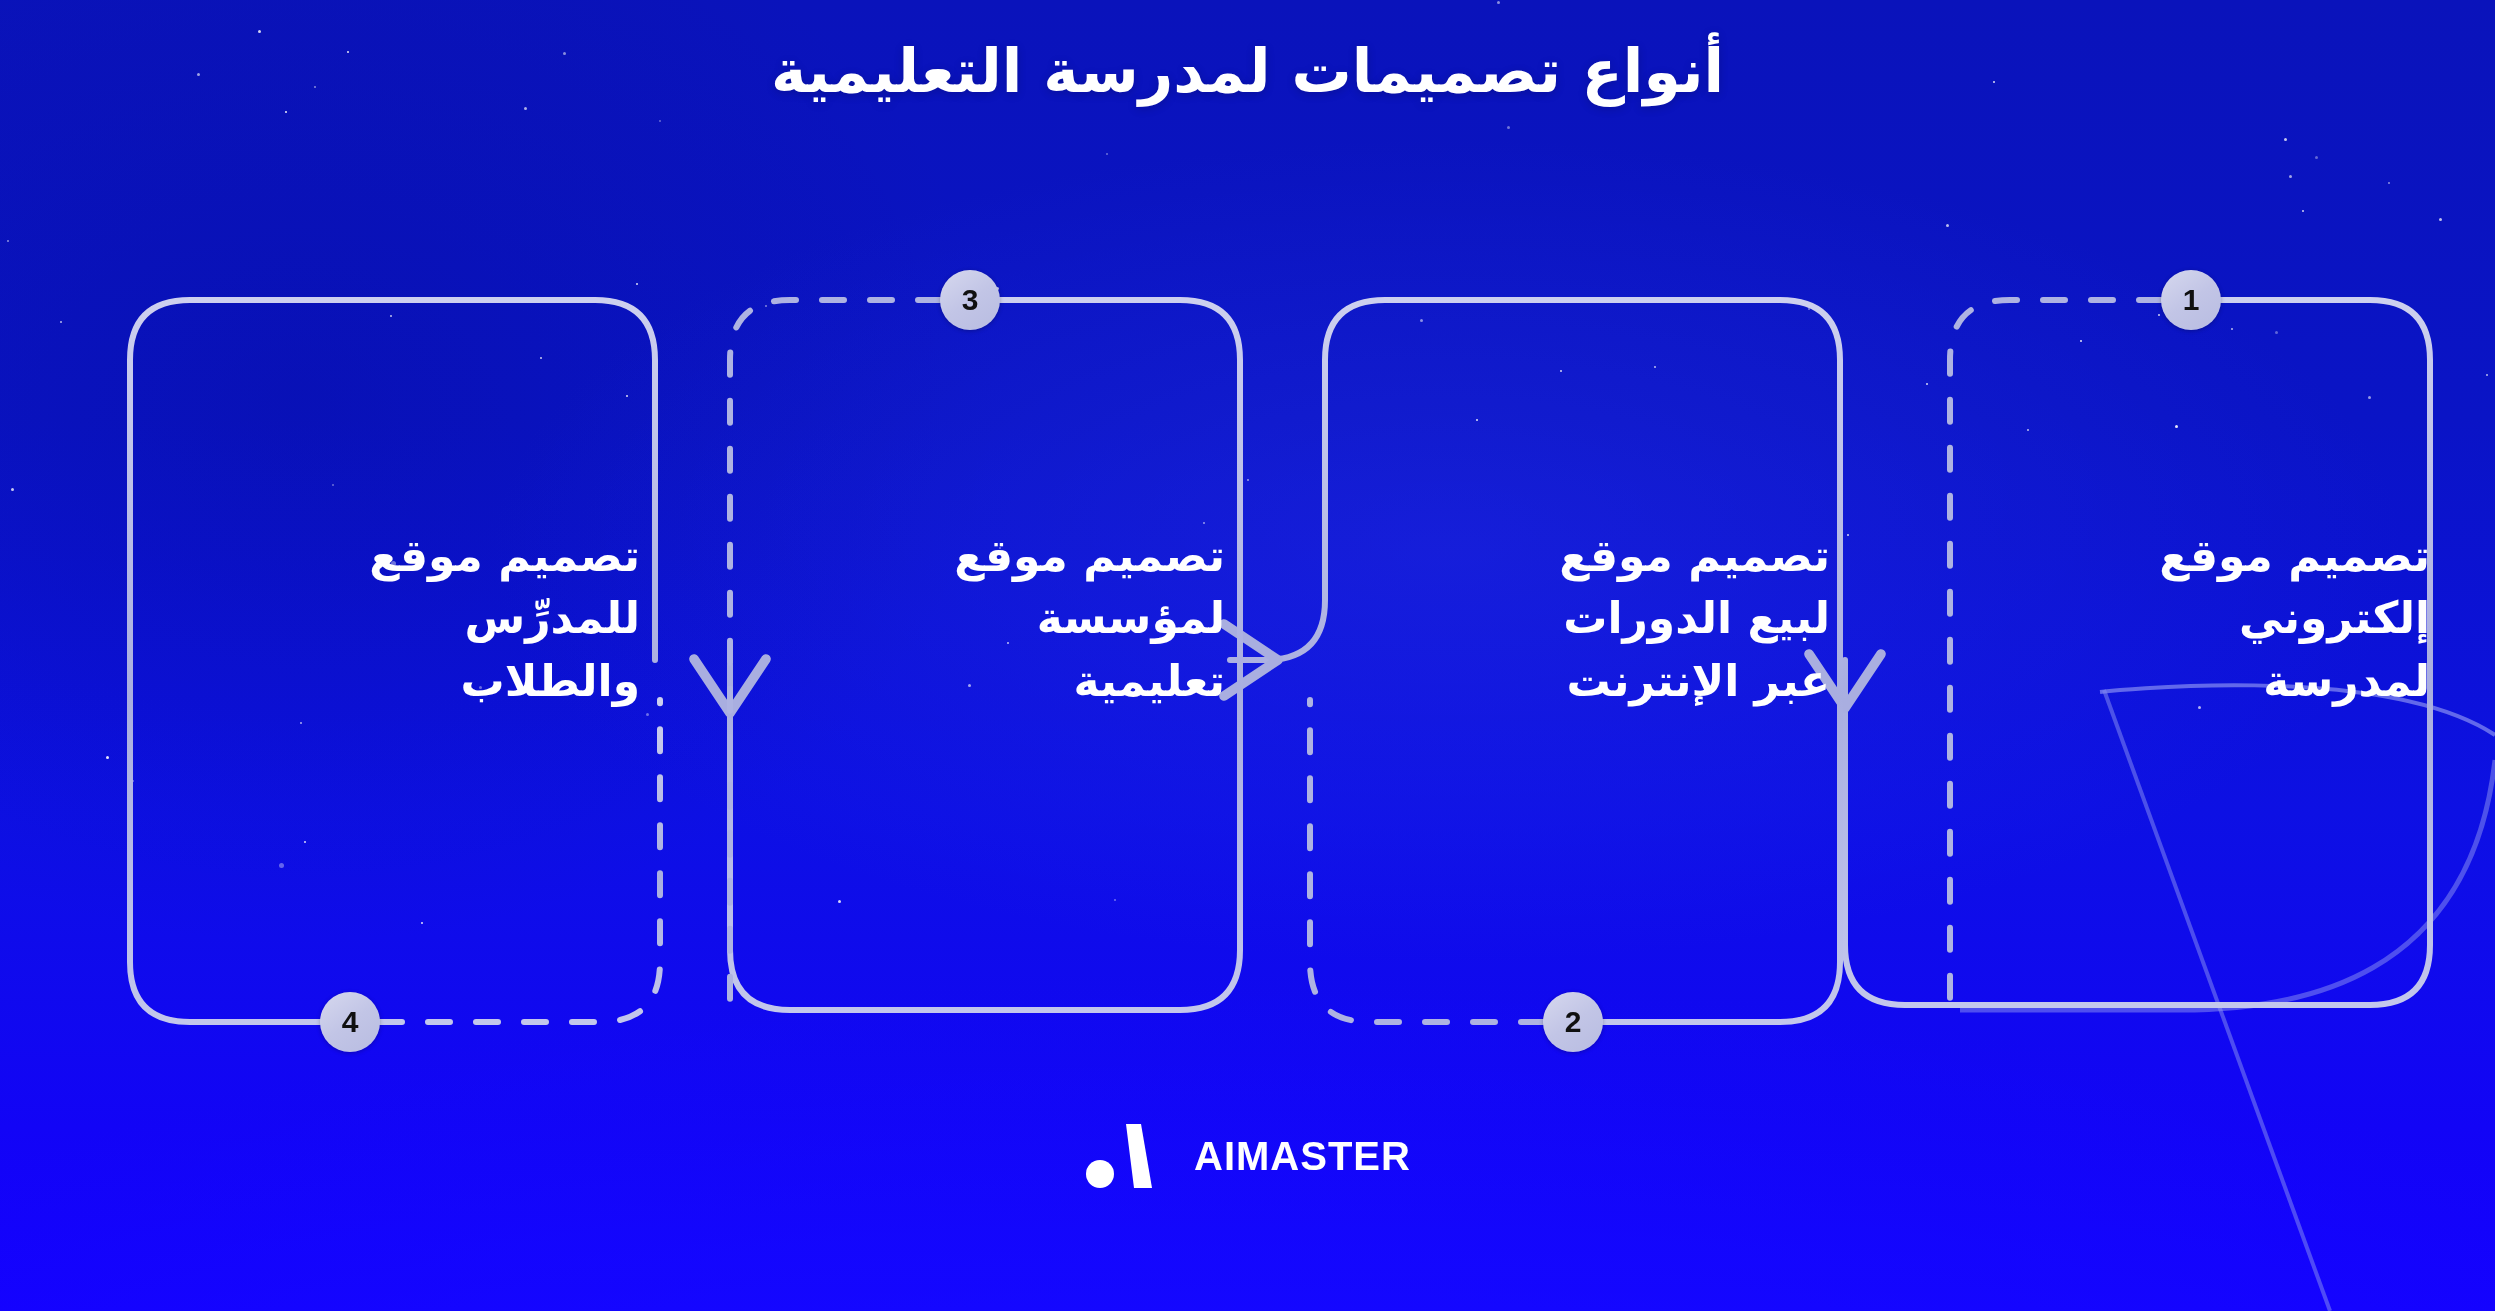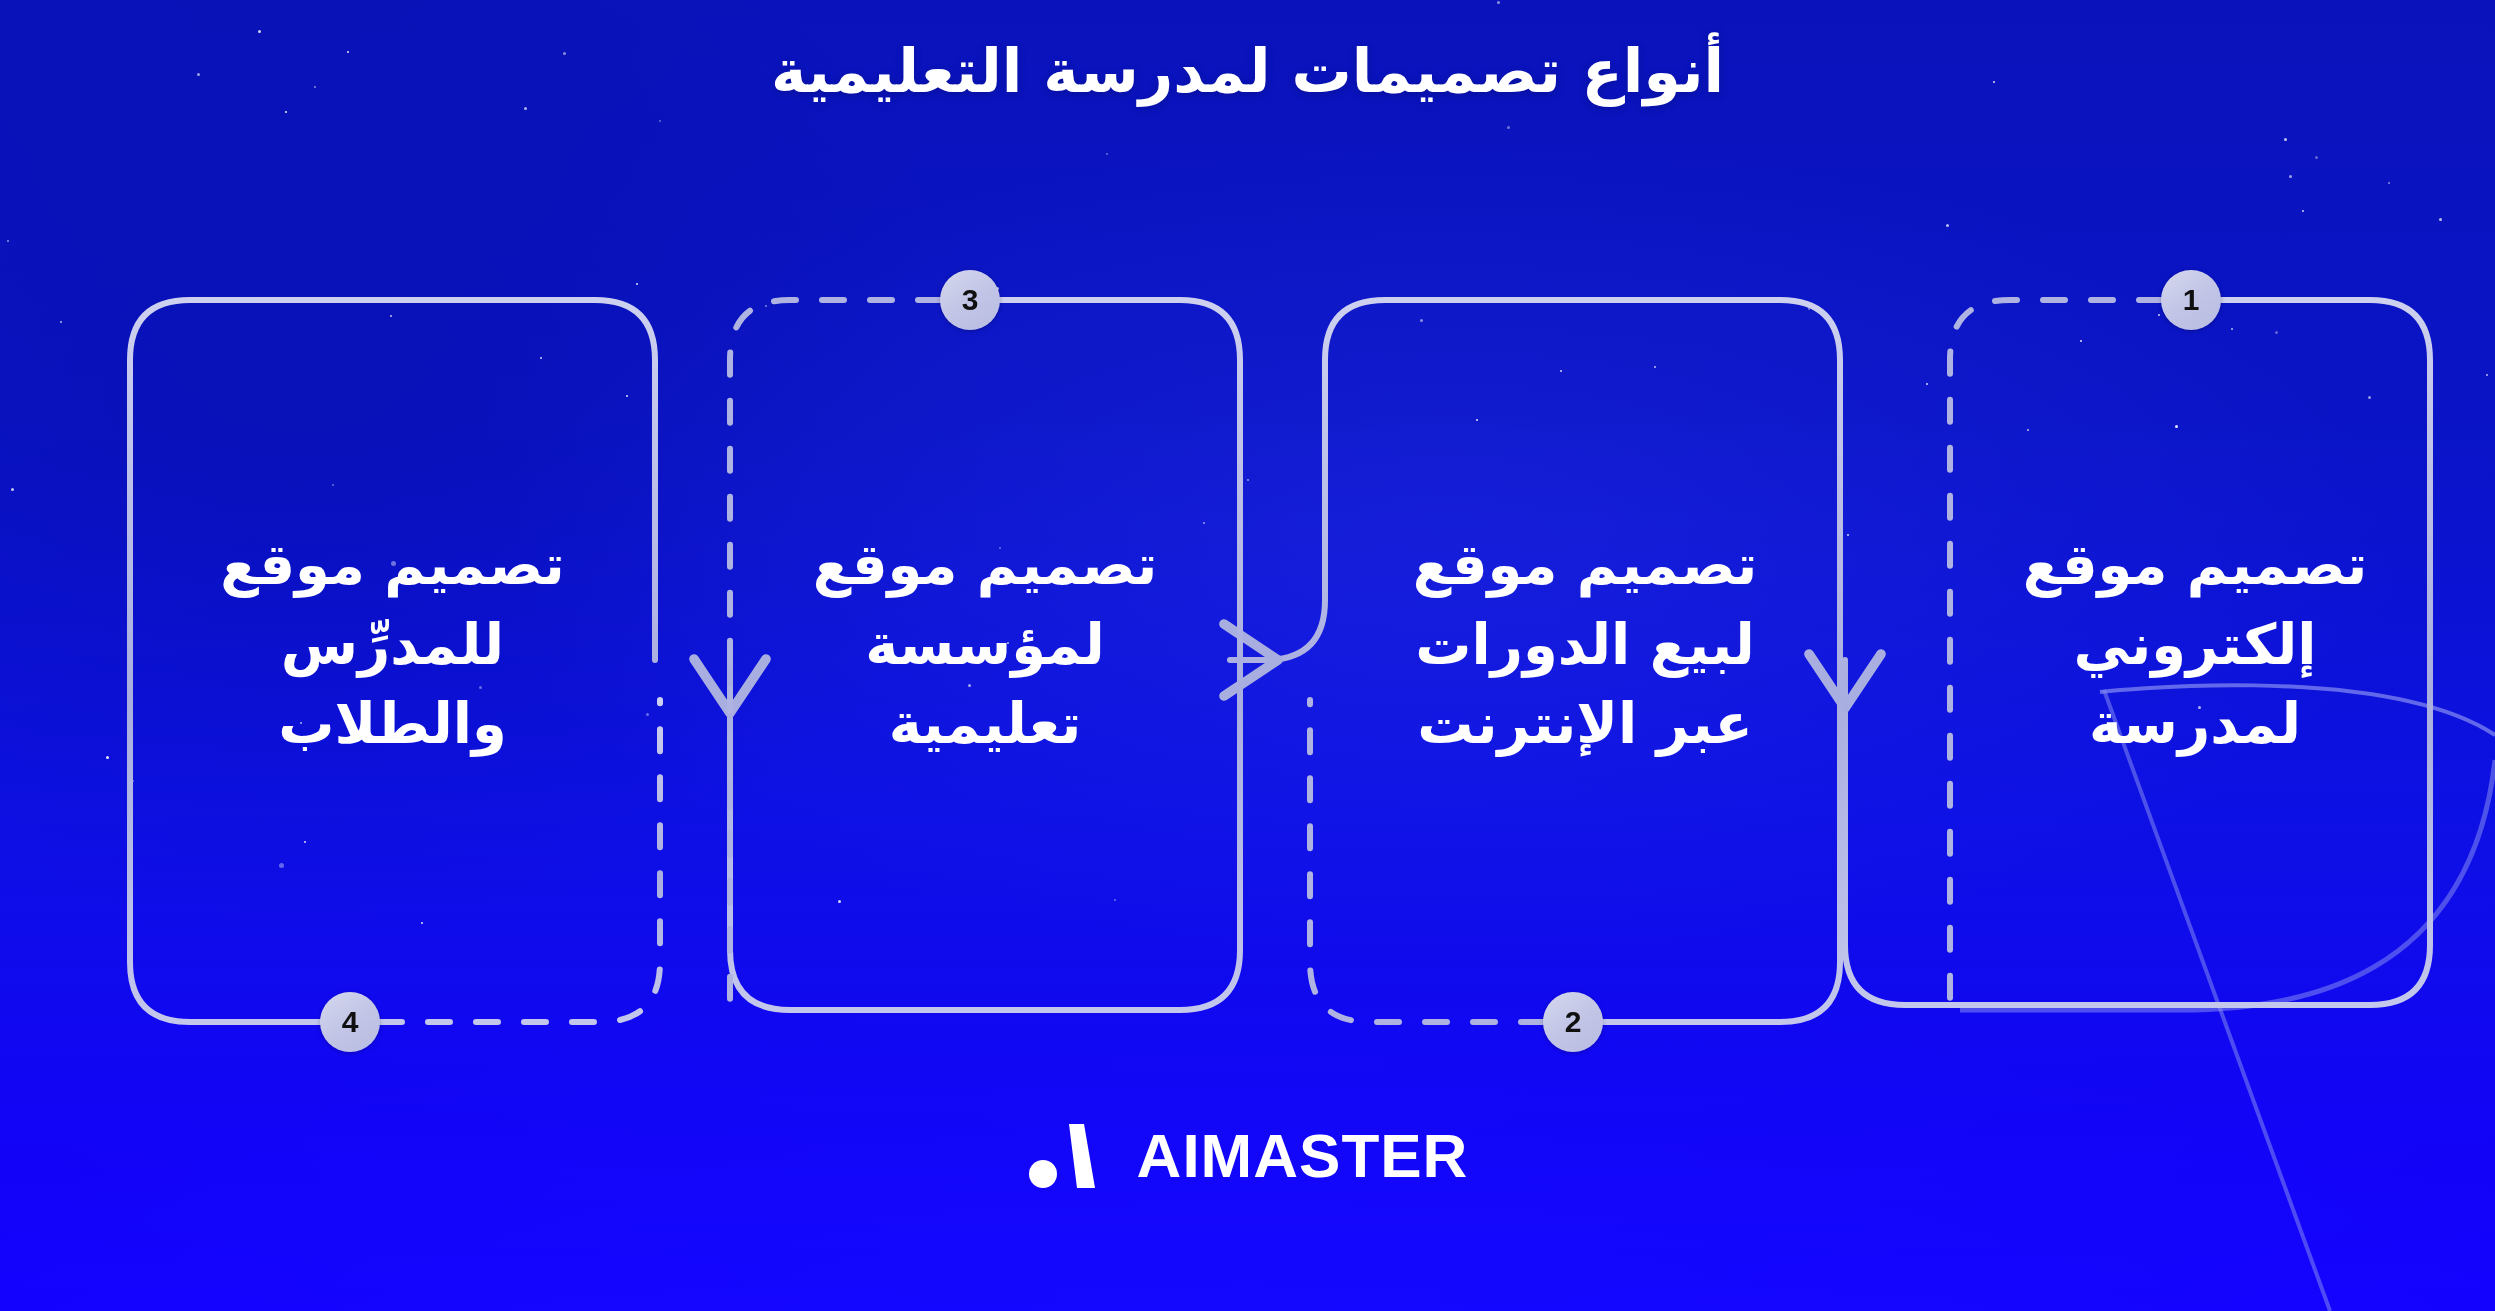--- a/index.html
+++ b/index.html
@@ -44,24 +44,23 @@
     text-shadow:0 2px 10px rgba(0,0,0,.18);
   }
 
   
   #flow{ position:absolute; inset:0; }
   #flow-svg{ position:absolute; top:0; left:0; width:2495px; height:1311px; }
 
   .card-text{
     position:absolute;
     color:#ffffff;
-    font-size:56px;
+    font-size:44px;
     font-weight:700;
     line-height:1.42;
-    text-align:center;
     direction:rtl;
     white-space:pre-line;
   }
 
   .step-badge{
     position:absolute;
     width:60px; height:60px;
     border-radius:50%;
     background:linear-gradient(145deg,#d6d8ee 0%,#c2c5e6 50%,#b8bce1 100%);
     color:#101010;
@@ -81,21 +80,21 @@
     display:flex;
     align-items:center;
     justify-content:center;
     gap:26px;
     direction:ltr;
   }
   #brand-mark{ display:block; }
   #brand-name{
     color:#ffffff;
     font-family:"Liberation Sans",sans-serif;
-    font-size:62px;
+    font-size:40px;
     font-weight:700;
     letter-spacing:1px;
     line-height:1;
   }
 </style>
 </head>
 <body>
 
 <div id="bg-root">
   <div id="bg-sheen"></div>

